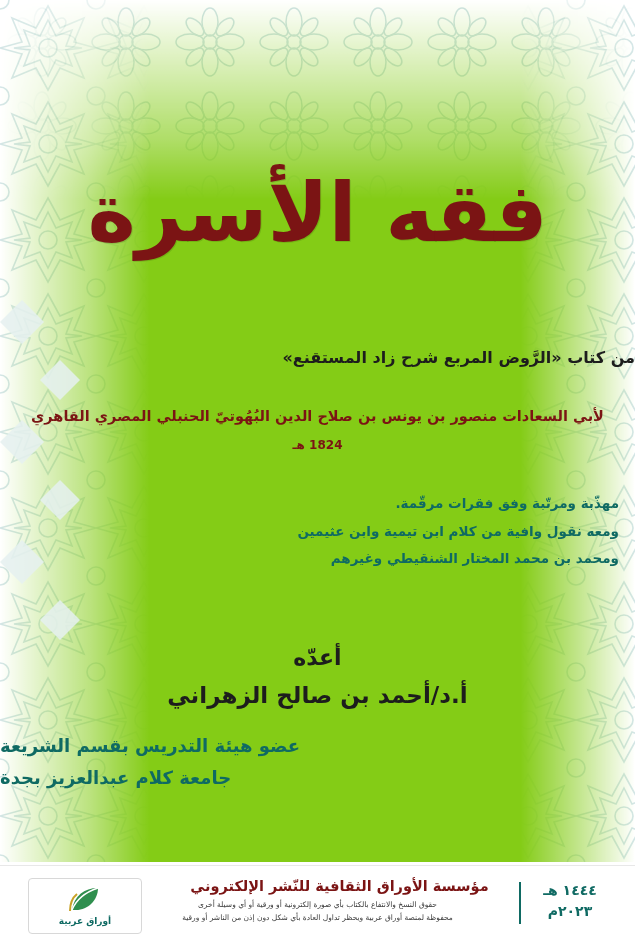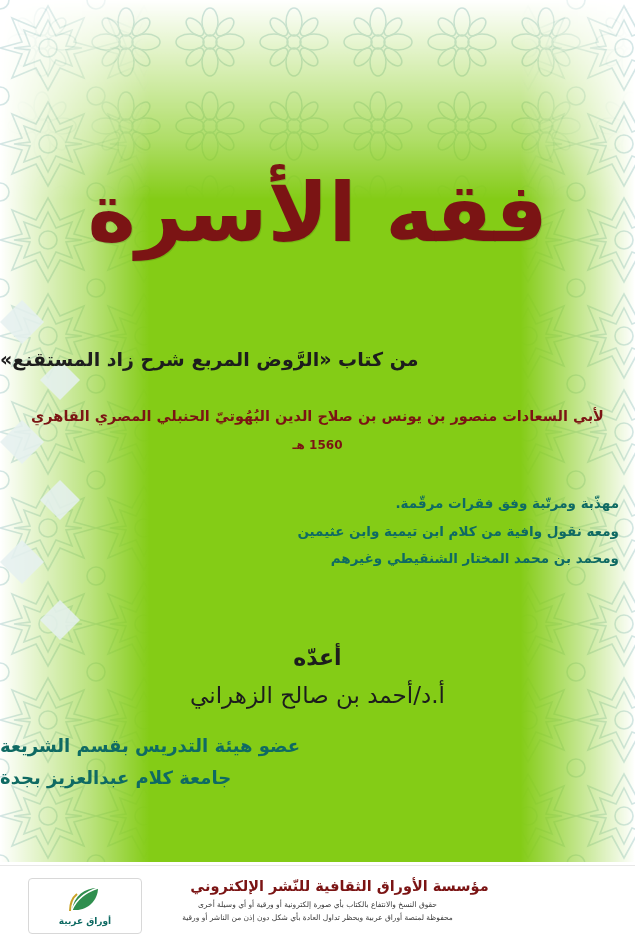--- a/index.html
+++ b/index.html
@@ -52,23 +52,23 @@
     letter-spacing: 0px;
     line-height: 1.1;
     text-shadow: 1px 1px 0 rgba(0,0,0,0.12);
   }
 
   .source-book {
     position: absolute;
     top: 348px;
     left: 0;
     right: 0;
-    text-align: left;
-    font-family: "DejaVu Sans", sans-serif;
-    font-size: 19px;
+    text-align: right;
+    font-family: "DejaVu Sans", sans-serif;
+    font-size: 16px;
     font-weight: bold;
     color: #1d1d1d;
   }
 
   .author-line {
     position: absolute;
     top: 408px;
     left: 0;
     right: 0;
     text-align: center;
@@ -117,21 +117,21 @@
   }
 
   .prep-name {
     position: absolute;
     top: 682px;
     left: 0;
     right: 0;
     text-align: center;
     font-family: "DejaVu Sans", sans-serif;
     font-size: 23px;
-    font-weight: normal;
+    font-weight: bold;
     color: #1d1d1d;
   }
 
   .affiliation {
     position: absolute;
     top: 730px;
     left: 0;
     right: 12px;
     text-align: left;
     font-family: "DejaVu Sans", sans-serif;
@@ -312,41 +312,46 @@
   </div>
 
   <div class="content">
 
     <div class="main-title">فقه الأسرة</div>
 
     <div class="source-book">من كتاب «الرَّوض المربع شرح زاد المستقنع»</div>
 
     <div class="author-line">لأبي السعادات منصور بن يونس بن صلاح الدين  البُهُوتيّ الحنبلي المصري القاهري</div>
 
-    <div class="author-year">1560 هـ</div>
+    <div class="author-year">1824 هـ</div>
 
     <div class="notes">
       <div>مهذّبة ومرتّبة وفق فقرات مرقّمة.</div>
       <div>ومعه نقول وافية من كلام ابن تيمية وابن عثيمين</div>
       <div>ومحمد بن محمد المختار الشنقيطي وغيرهم</div>
     </div>
 
     <div class="prep-label">أعدّه</div>
 
     <div class="prep-name">أ.د/أحمد بن صالح الزهراني</div>
 
     <div class="affiliation">
       <div>عضو هيئة التدريس بقسم الشريعة</div>
       <div>جامعة كلام عبدالعزيز بجدة</div>
     </div>
 
   </div>
 
   <div class="footer">
 
+    <div class="footer-date">
+      <div class="sep"></div>
+      <div>١٤٤٤ هـ</div>
+      <div>٢٠٢٣م</div>
+    </div>
 
     <div class="footer-center">
       <div class="publisher-name">مؤسسة الأوراق الثقافية للنّشر الإلكتروني</div>
       <div class="rights-line">حقوق النسخ والانتفاع بالكتاب بأي صورة إلكترونية أو ورقية أو أي وسيلة أخرى</div>
       <div class="rights-line">محفوظة لمنصة أوراق عربية ويحظر تداول العادة بأي شكل دون إذن من الناشر أو ورقية</div>
     </div>
 
     <div class="footer-logo">
       <div class="logo-mark">
         <svg width="34" height="26" viewBox="0 0 34 26" aria-hidden="true">

